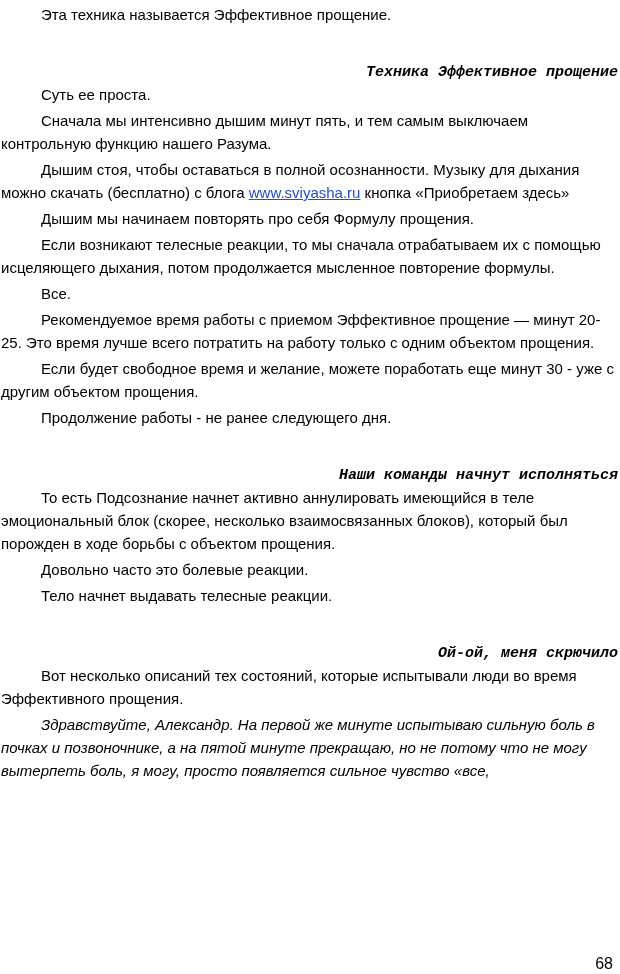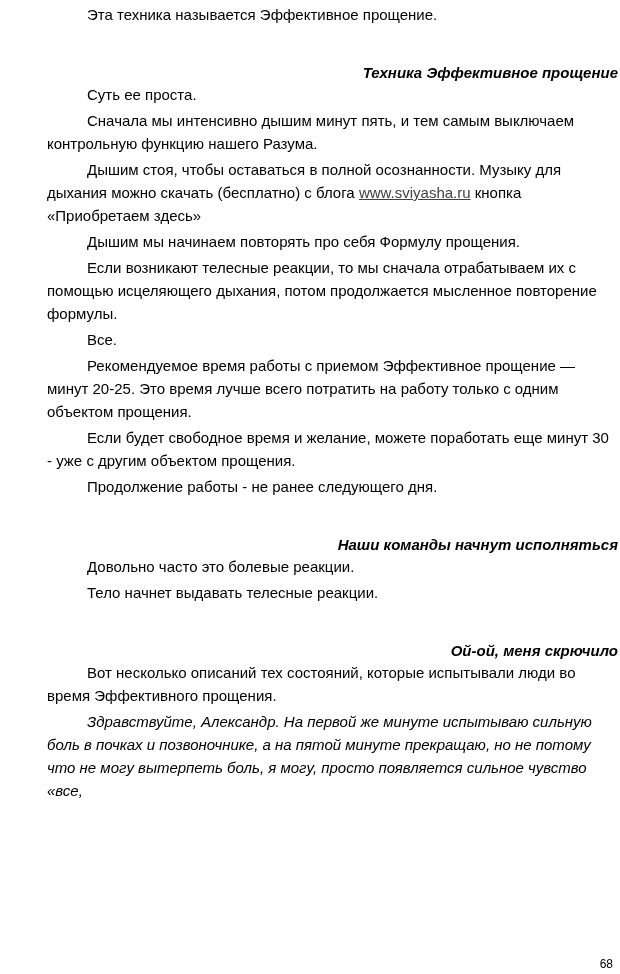--- a/index.html
+++ b/index.html
@@ -13,61 +13,62 @@
     line-height: 23px;
     position: relative;
     overflow: hidden;
   }
   .content {
     padding: 3px 2px 0 1px;
   }
   p.body, p.quote, p.heading {
     margin: 0 0 3px 0;
     text-indent: 40px;
-    padding-left: 46px;
   }
   p.heading {
     font-weight: 700;
     font-style: italic;
     text-align: right;
     text-indent: 0;
     margin: 36px 0 0 0;
     line-height: 21px;
+    font-family: Liberation Mono, monospace;
   }
   p.quote {
     font-style: italic;
   }
   .seg-bold { font-weight: 400; }
   .seg-italic { font-style: italic; }
   .seg-bold-italic { font-weight: 700; font-style: italic; }
-  .seg-link { text-decoration: underline; color: #404040; }
+  .seg-link { text-decoration: underline; color: #1d4ed8; }
   .page-number {
     position: absolute;
     right: 7px;
     bottom: 4px;
-    font-size: 12px;
+    font-size: 16px;
     line-height: 12px;
   }
 </style>
 </head>
 <body>
 
 <div class="content">
     <p class="body"><span>Эта техника называется Эффективное прощение.</span></p>
     <p class="heading"><span class="seg-bold-italic">Техника Эффективное прощение</span></p>
     <p class="body"><span>Суть ее проста.</span></p>
     <p class="body"><span class="seg-bold">Сначала мы интенсивно дышим минут пять, и тем самым выключаем контрольную функцию нашего Разума.</span></p>
     <p class="body"><span>Дышим стоя, чтобы оставаться в полной осознанности.  Музыку для дыхания можно скачать (бесплатно) с блога </span><span class="seg-link">www.sviyasha.ru</span><span>  кнопка «Приобретаем здесь»</span></p>
     <p class="body"><span class="seg-bold">Дышим мы начинаем повторять про себя Формулу прощения.</span></p>
     <p class="body"><span>Если возникают телесные реакции, то мы сначала отрабатываем их </span><span class="seg-bold">с помощью исцеляющего дыхания</span><span>, потом продолжается мысленное повторение формулы.</span></p>
     <p class="body"><span>Все.</span></p>
     <p class="body"><span>Рекомендуемое время работы с приемом Эффективное прощение — минут 20-25.  Это время лучше всего потратить на </span><span class="seg-bold">работу только с одним объектом прощения</span><span>.</span></p>
     <p class="body"><span>Если будет свободное время и желание, можете поработать еще минут 30  - уже с другим  объектом прощения.</span></p>
     <p class="body"><span>Продолжение работы - не ранее следующего дня.</span></p>
     <p class="heading"><span class="seg-bold-italic">Наши команды начнут исполняться</span></p>
+    <p class="body"><span>То есть </span><span class="seg-bold">Подсознание начнет активно  аннулировать имеющийся в теле эмоциональный блок (скорее, несколько взаимосвязанных блоков), который был порожден в ходе борьбы с объектом прощения.</span></p>
     <p class="body"><span>Довольно часто это болевые реакции.</span></p>
     <p class="body"><span>Тело начнет  выдавать телесные реакции.</span></p>
     <p class="heading"><span class="seg-bold-italic">Ой-ой, меня скрючило</span></p>
     <p class="body"><span>Вот несколько описаний тех состояний, которые испытывали люди во время Эффективного прощения.</span></p>
     <p class="quote"><span>Здравствуйте, Александр.  На первой же минуте испытываю сильную боль в почках и позвоночнике, а на пятой минуте прекращаю, но не потому что не могу вытерпеть боль, я могу, просто появляется сильное чувство «все,</span></p>
   </div>
 
 <div class="page-number">68</div>
 
 </body></html>

